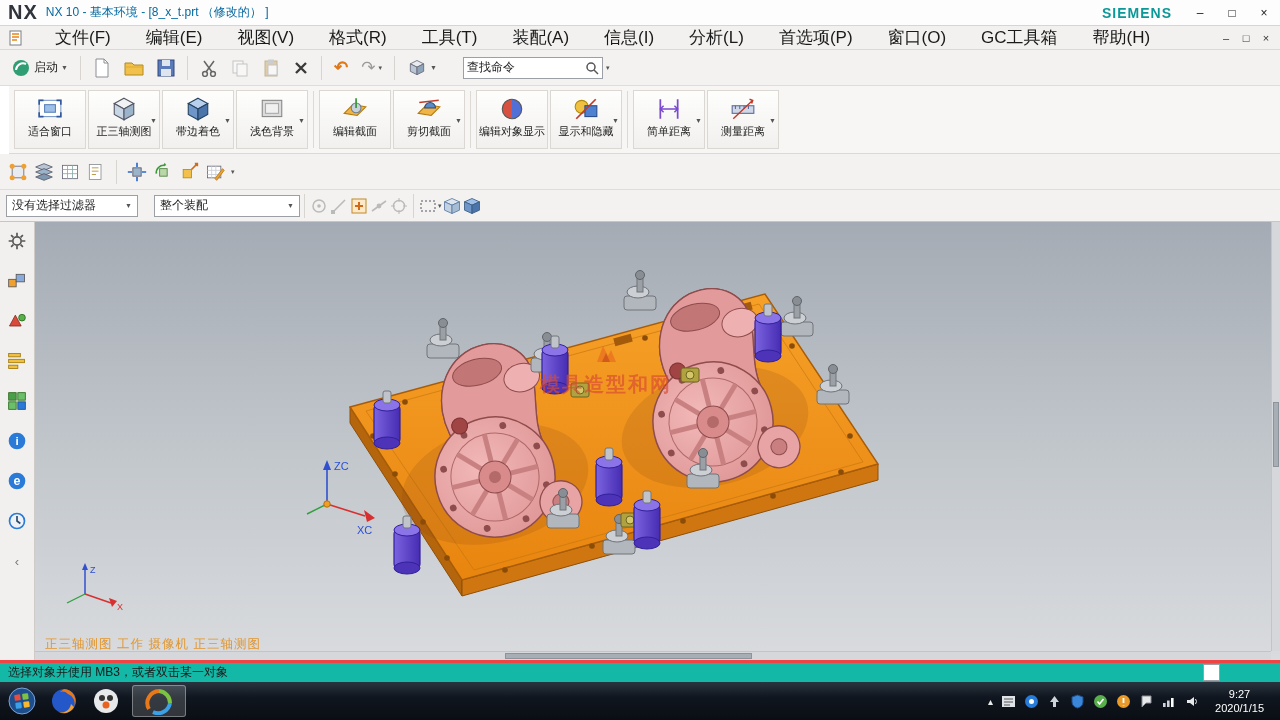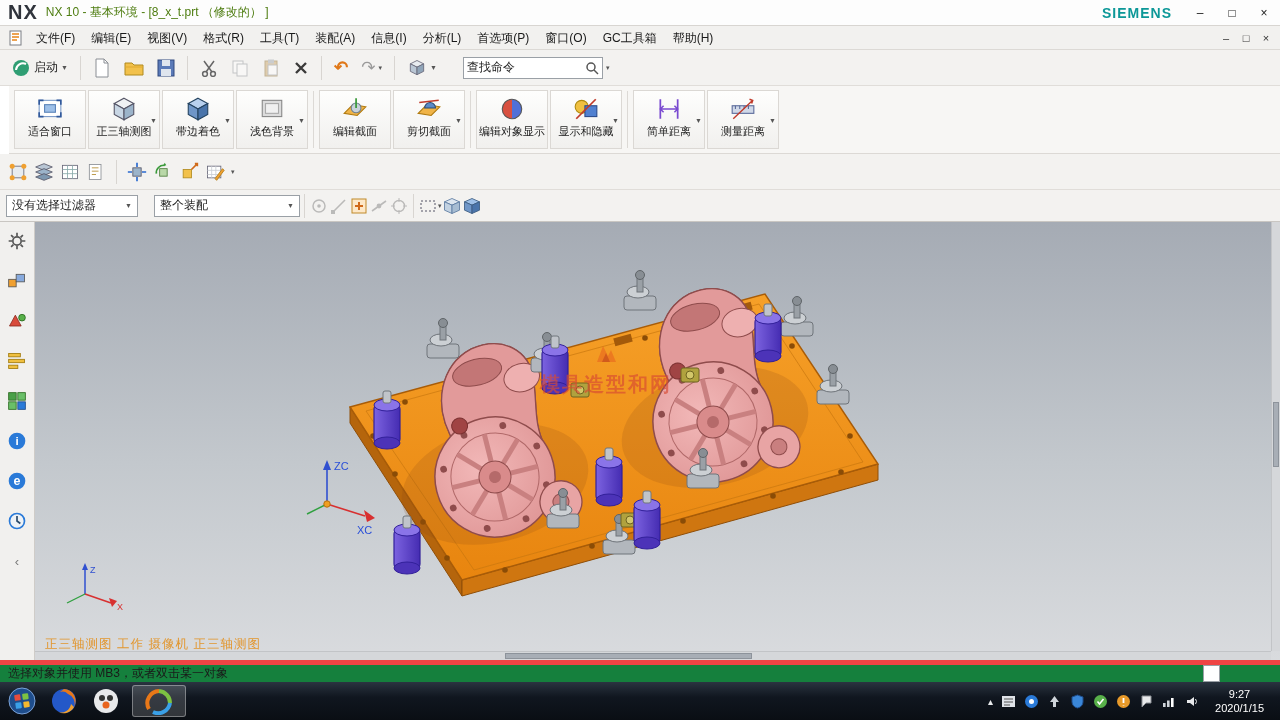--- a/index.html
+++ b/index.html
@@ -3,28 +3,28 @@
 <meta charset="utf-8">
 <style>
   * { box-sizing: border-box; margin: 0; padding: 0; }
   html,body { width:1280px; height:720px; overflow:hidden; }
   body { font-family:"Liberation Sans", sans-serif; position:relative; background:#fff; font-size:12px; color:#1a1a1a; }
   .band { position:absolute; left:0; right:0; }
 
   
   .titlebar { top:0; height:26px; background:#fdfdfd; border-bottom:1px solid #d8d5d1; display:flex; align-items:center; padding:0 4px; gap:8px; }
   .nx-logo { font-weight:bold; font-size:20px; color:#30343c; letter-spacing:1px; padding-left:4px; }
-  .title-text { font-size:12px; color:#4d7c0f; }
+  .title-text { font-size:12px; color:#0369a1; }
   .flex-sp { flex:1; }
   .siemens { color:#0d9898; font-weight:bold; font-size:14px; letter-spacing:1px; margin-right:8px; }
   .winbtn { width:24px; height:20px; text-align:center; line-height:20px; font-size:12px; color:#222; }
 
   
   .menubar { top:26px; height:24px; background:#f2f1ef; border-bottom:1px solid #dcd9d5; display:flex; align-items:center; padding:0 4px; }
-  .menu-item { padding:0 8px; line-height:24px; font-size:12px; color:#1a1a1a; white-space:nowrap; }
+  .menu-item { padding:0 8px; line-height:24px; font-size:17px; color:#1a1a1a; white-space:nowrap;margin-left:19px; }
   .doc-ico { width:16px; height:16px; margin:0 4px; }
   .mwinbtn { width:20px; height:16px; text-align:center; line-height:15px; font-size:11px; color:#333; border:1px solid transparent; }
 
   
   .toolbar1 { top:50px; height:36px; background:#f3f2f0; border-bottom:1px solid #e0ddd9; display:flex; align-items:center; padding:0 6px; gap:3px; }
   .tbtn { height:28px; display:flex; align-items:center; gap:3px; padding:0 5px; border-radius:2px; }
   .tb-sep { width:1px; height:24px; background:#d8d5d1; margin:0 4px; }
   .glyph { font-size:15px; line-height:1; }
   .undo-g { color:#e07818; font-weight:bold; font-size:17px; }
   .redo-g { color:#9a9a9a; font-size:17px; }
@@ -59,21 +59,21 @@
     background:linear-gradient(180deg,#a5abb4 0%,#c3c8cd 55%,#d9dbde 100%); overflow:hidden; }
   .watermark { position:absolute; left:505px; top:118px; display:flex; align-items:center; gap:5px; opacity:.65;flex-direction:column; }
   .watermark .wm-text { color:#d84a32; font-size:20px; font-weight:bold; letter-spacing:2px; }
   .viewlabel { position:absolute; left:10px; top:414px; color:#e2962e; font-size:12.5px; letter-spacing:1px; }
   .vscroll { position:absolute; right:0; top:0; bottom:9px; width:9px; background:#d5d7da; border-left:1px solid #c2c4c7; }
   .vthumb { position:absolute; left:1px; right:1px; top:42%; height:15%; background:#a8aeb6; border:1px solid #8d939b; }
   .hscroll { position:absolute; left:0; right:9px; bottom:0; height:9px; background:#d5d7da; border-top:1px solid #c2c4c7; }
   .hthumb { position:absolute; top:1px; bottom:1px; left:38%; width:20%; background:#a8aeb6; border:1px solid #8d939b; }
 
   
-  .statusbar { top:660px; height:22px; background:#15803d; border-top:5px solid #ef4444; display:flex; align-items:center; padding:0 8px; font-size:12px; }
+  .statusbar { top:660px; height:22px; background:#14b8a6; border-top:3px solid #ef4444; display:flex; align-items:center; padding:0 8px; font-size:12px; }
   .status-icon { width:17px; height:17px; border:1px solid #9aa0a6; background:#fff; margin-right:52px; }
 
   
   .taskbar { top:682px; height:38px; background:linear-gradient(#2a3440,#10161f 40%,#0a0e14); display:flex; align-items:center; padding:0 6px; gap:10px; }
   .task-ico { width:32px; height:32px; display:flex; align-items:center; justify-content:center; }
   .task-btn-active { width:54px; height:32px; display:flex; align-items:center; justify-content:center; background:rgba(255,255,255,.16); border:1px solid rgba(255,255,255,.35); border-radius:3px; }
   .tray { margin-left:auto; display:flex; align-items:center; gap:7px; }
   .tray-g { color:#e8eaec; font-size:10px; }
   .tray-ico { width:16px; height:16px; display:flex; align-items:center; justify-content:center; }
   .clock { color:#fff; font-size:11px; text-align:center; line-height:14px; padding:0 10px 0 8px; }

